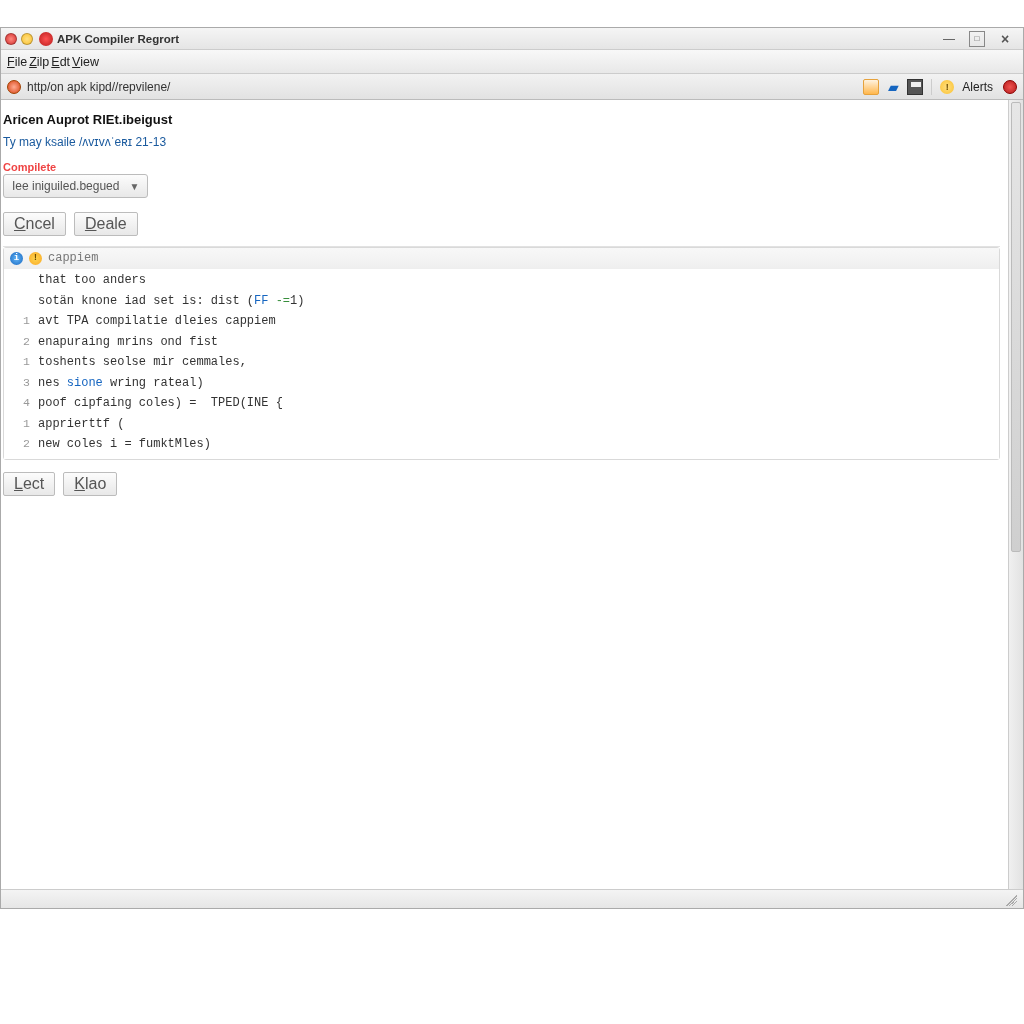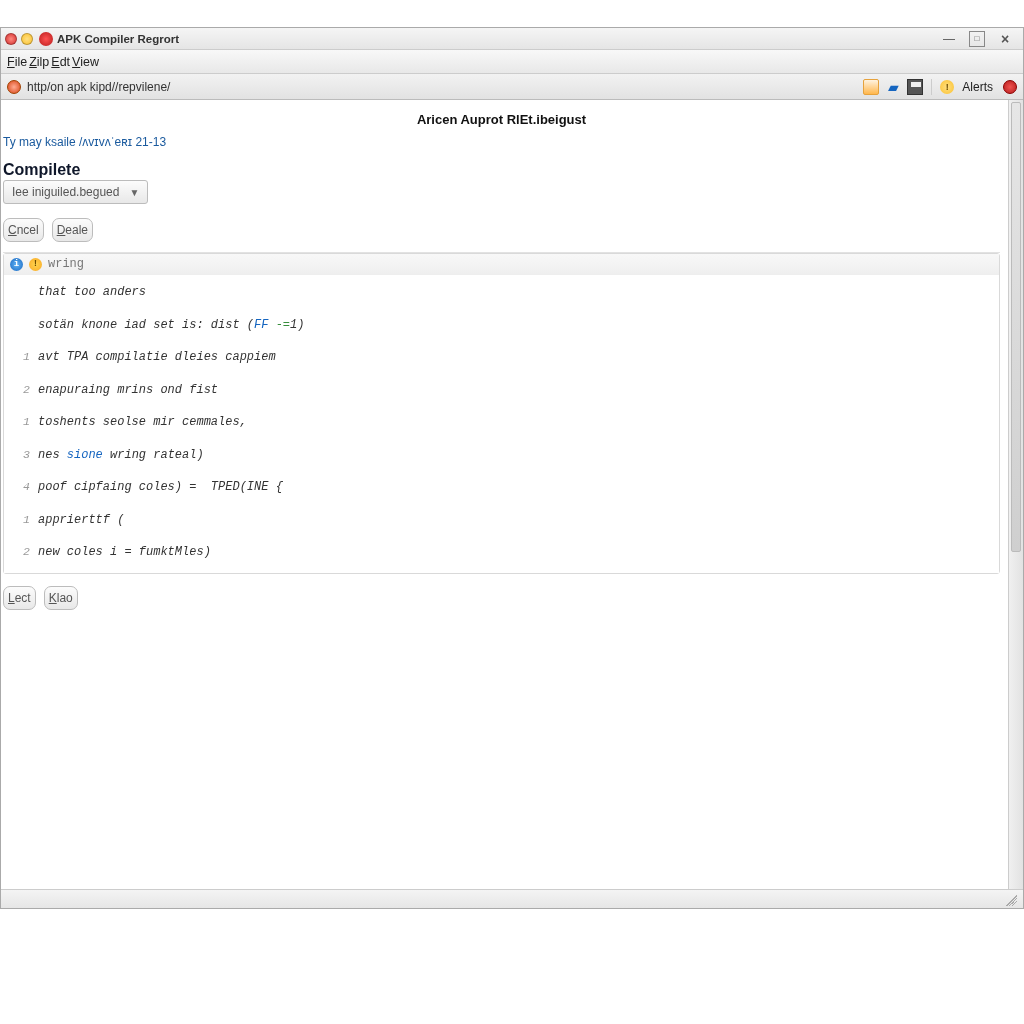--- a/index.html
+++ b/index.html
@@ -118,31 +118,30 @@
   overflow: auto;
 }
 .page {
   padding: 10px 8px 30px 2px;
 }
 .page-title {
   font-size: 13px;
   font-weight: 700;
   color: #111;
   margin: 2px 0 8px 0;
-  text-align: center;
 }
 .sub-info {
   font-size: 12px;
   color: #1a5a9e;
   margin-bottom: 12px;
 }
 .section-header {
-  font-size: 16px;
+  font-size: 11px;
   font-weight: 700;
-  color: #0f172a;
+  color: #ef4444;
   margin-bottom: 1px;
 }
 .trajor-line { font-size: 12px; color: #5a5aa8; margin-bottom: 12px; }
 .trajor-line .kw { color: #6c6ccf; }
 
 .dropdown {
   display: inline-flex;
   align-items: center;
   height: 24px;
   border: 1px solid #bcbcbc;
@@ -152,25 +151,25 @@
   font-size: 12px;
   color: #555;
   gap: 10px;
   margin-bottom: 14px;
 }
 .dropdown .caret { color: #666; font-size: 10px; }
 
 .btn-row { display: flex; gap: 8px; margin-bottom: 10px; }
 .btn {
   height: 24px;
-  padding: 0 4px;
+  padding: 0 10px;
   border: 1px solid #bcbcbc;
   background: linear-gradient(#fcfcfc,#e8e8e8);
-  border-radius: 7px;
-  font-size: 12px;
+  border-radius: 2px;
+  font-size: 16px;
   color: #555;
   display: inline-flex;
   align-items: center;
 }
 .btn u { text-decoration: underline; }
 
 .console-line { border-top: 1px solid #e2e2e2; margin-top: 6px; }
 .console {
   border: 1px solid #d9d9d9;
   border-radius: 3px;
@@ -199,23 +198,22 @@
   display: flex; align-items: center; justify-content: center;
 }
 .console-header-label { color: #777; }
 .console-body {
   padding: 1px 0 4px 0;
   background: #fff;
 }
 .code-row {
   display: flex;
   align-items: baseline;
-  padding: 8px 6px;
+  padding: 2px 6px;
   line-height: 16.5px;
-  font-style: italic;
 }
 .gutter {
   width: 28px;
   text-align: right;
   padding-right: 8px;
   color: #999;
   font-size: 11.5px;
   user-select: none;
 }
 .code { color: #333; white-space: pre; }
@@ -321,21 +319,21 @@
               <span id="btn-deale"><u>D</u>eale</span>
             </div>
         </div>
 
         <div class="console-line"></div>
 
         <div class="console">
           <div class="console-header">
             <div class="info-icon">i</div>
             <div class="warn-icon">!</div>
-            <div class="console-header-label">wring</div>
+            <div class="console-header-label">cappiem</div>
           </div>
           <div class="console-body" id="console-body">
               <div class="code-row">
                 <div class="gutter"></div>
                 <div class="code">that too anders</div>
               </div>
               <div class="code-row">
                 <div class="gutter"></div>
                 <div class="code">sotän knone iad set is: dist (<span class="kw">FF</span> <span class="op">-=</span>1)</div>
               </div>

